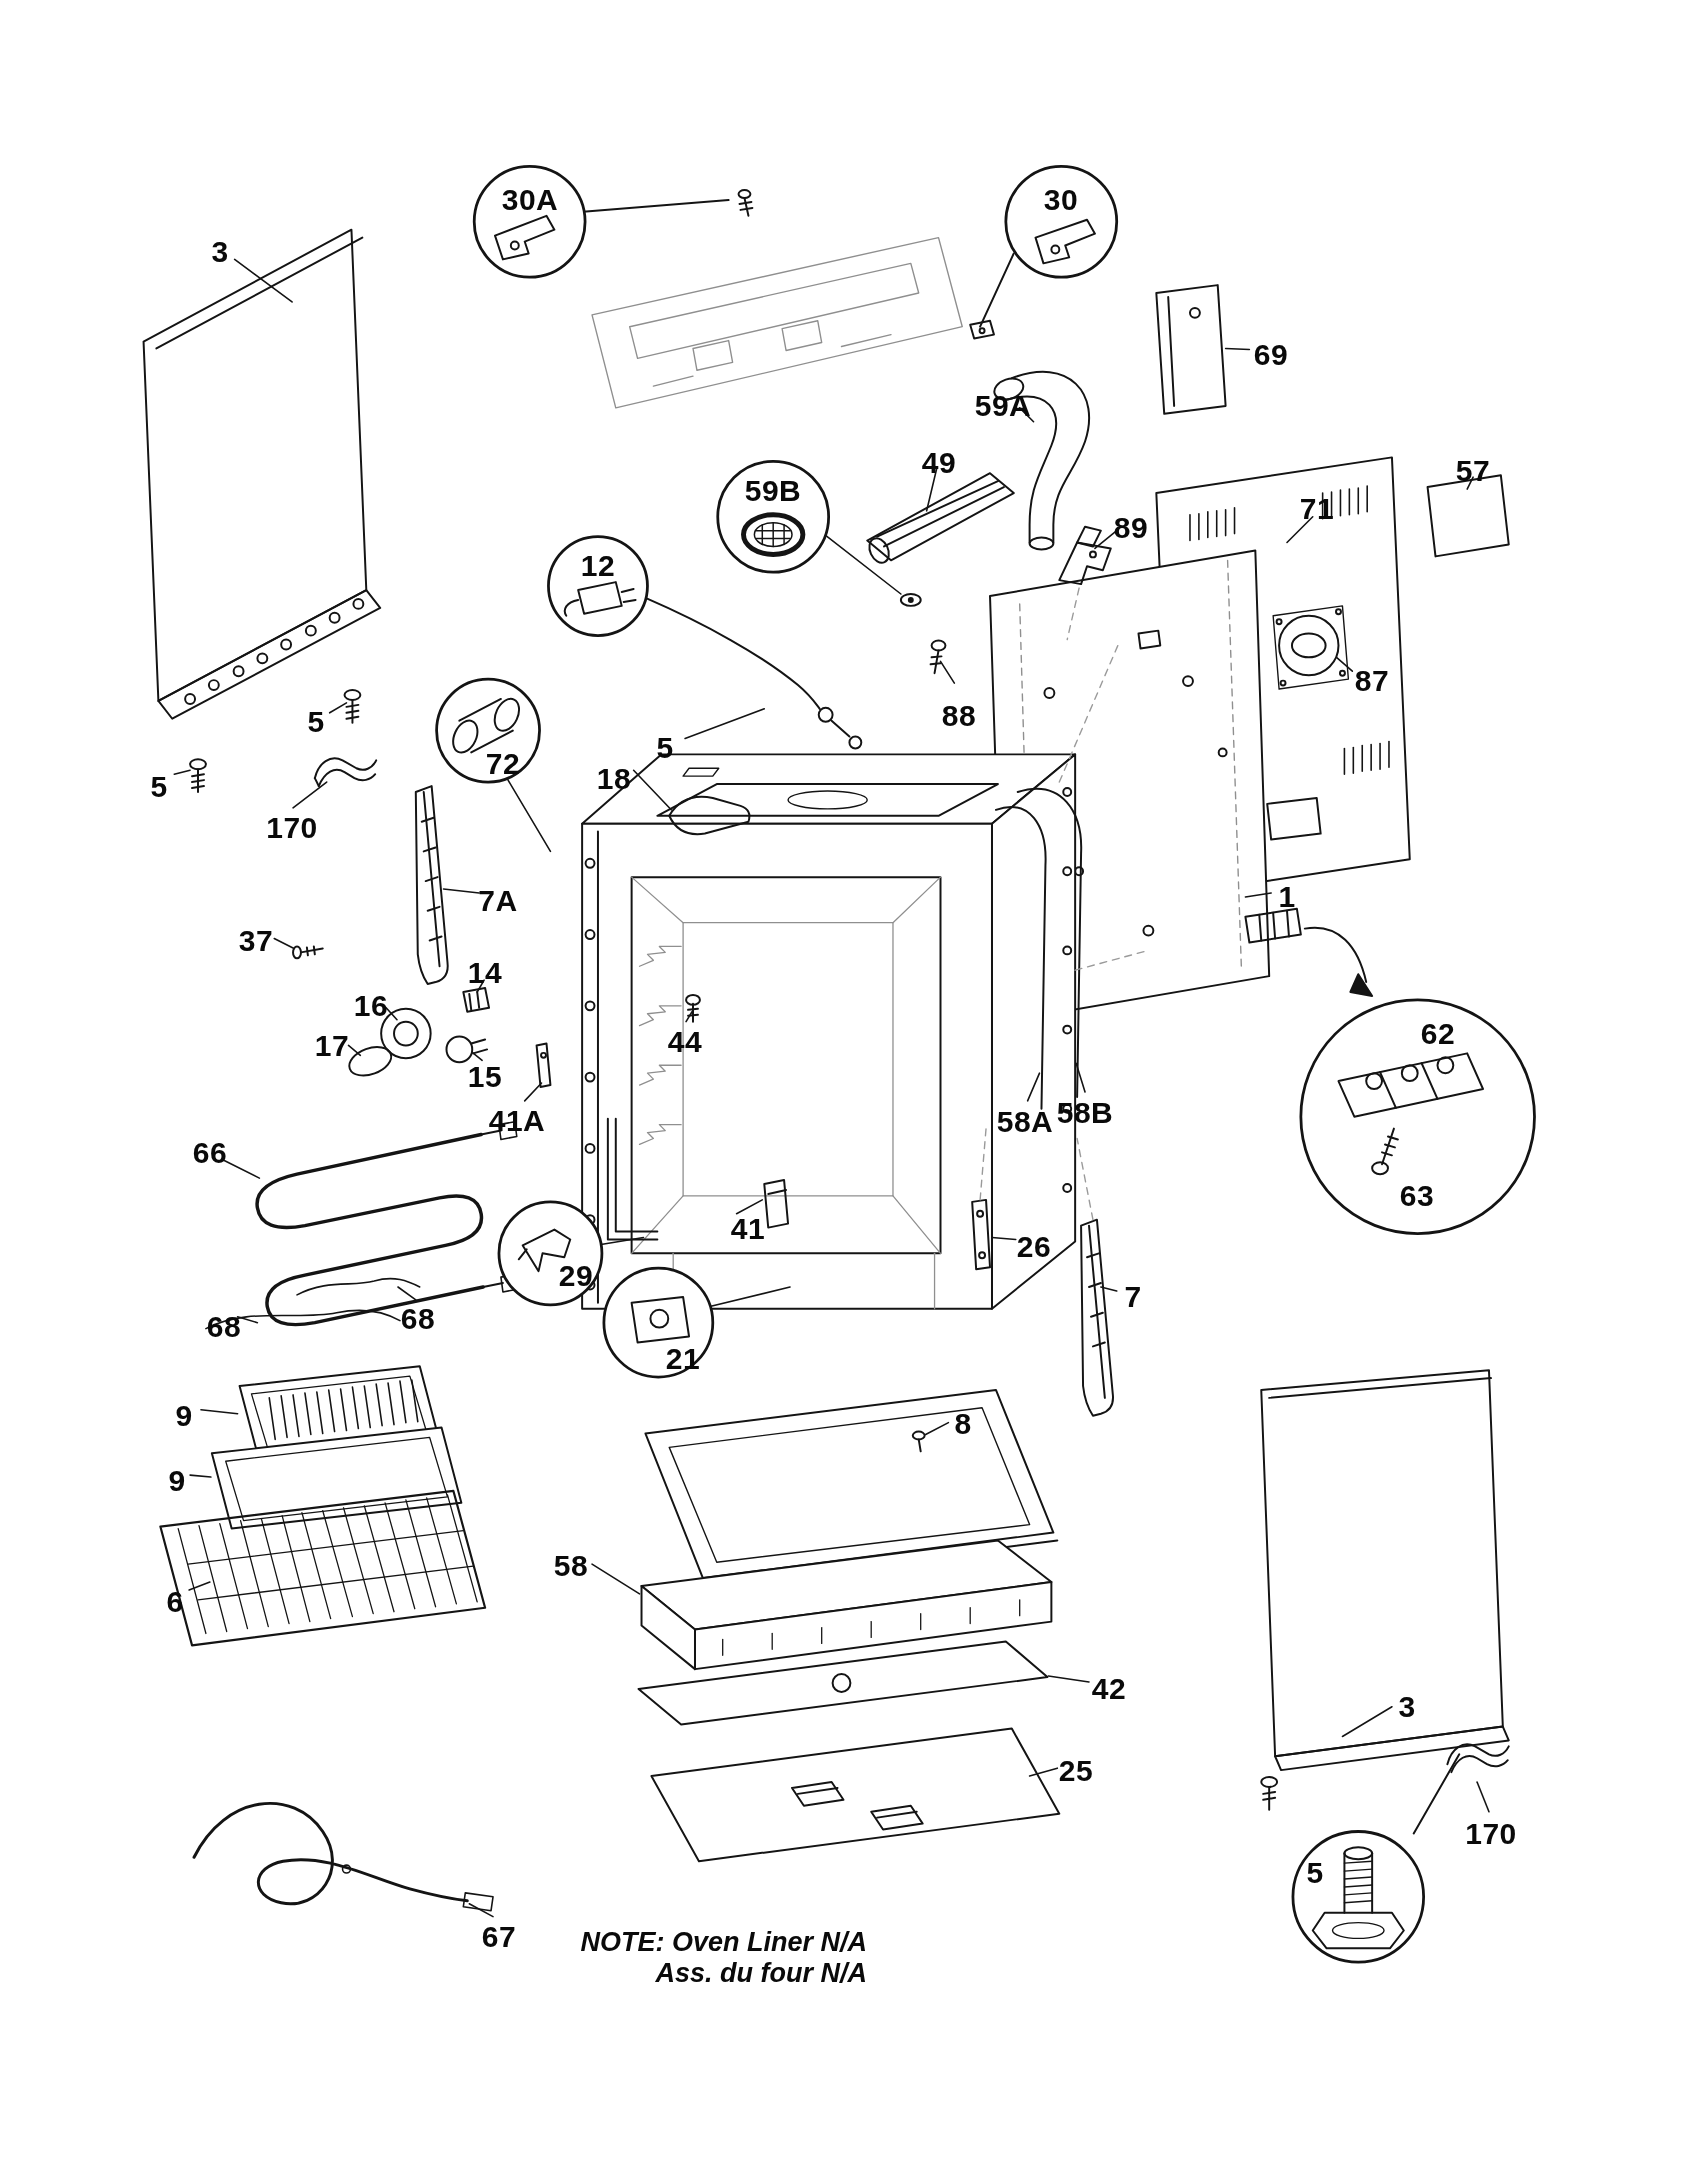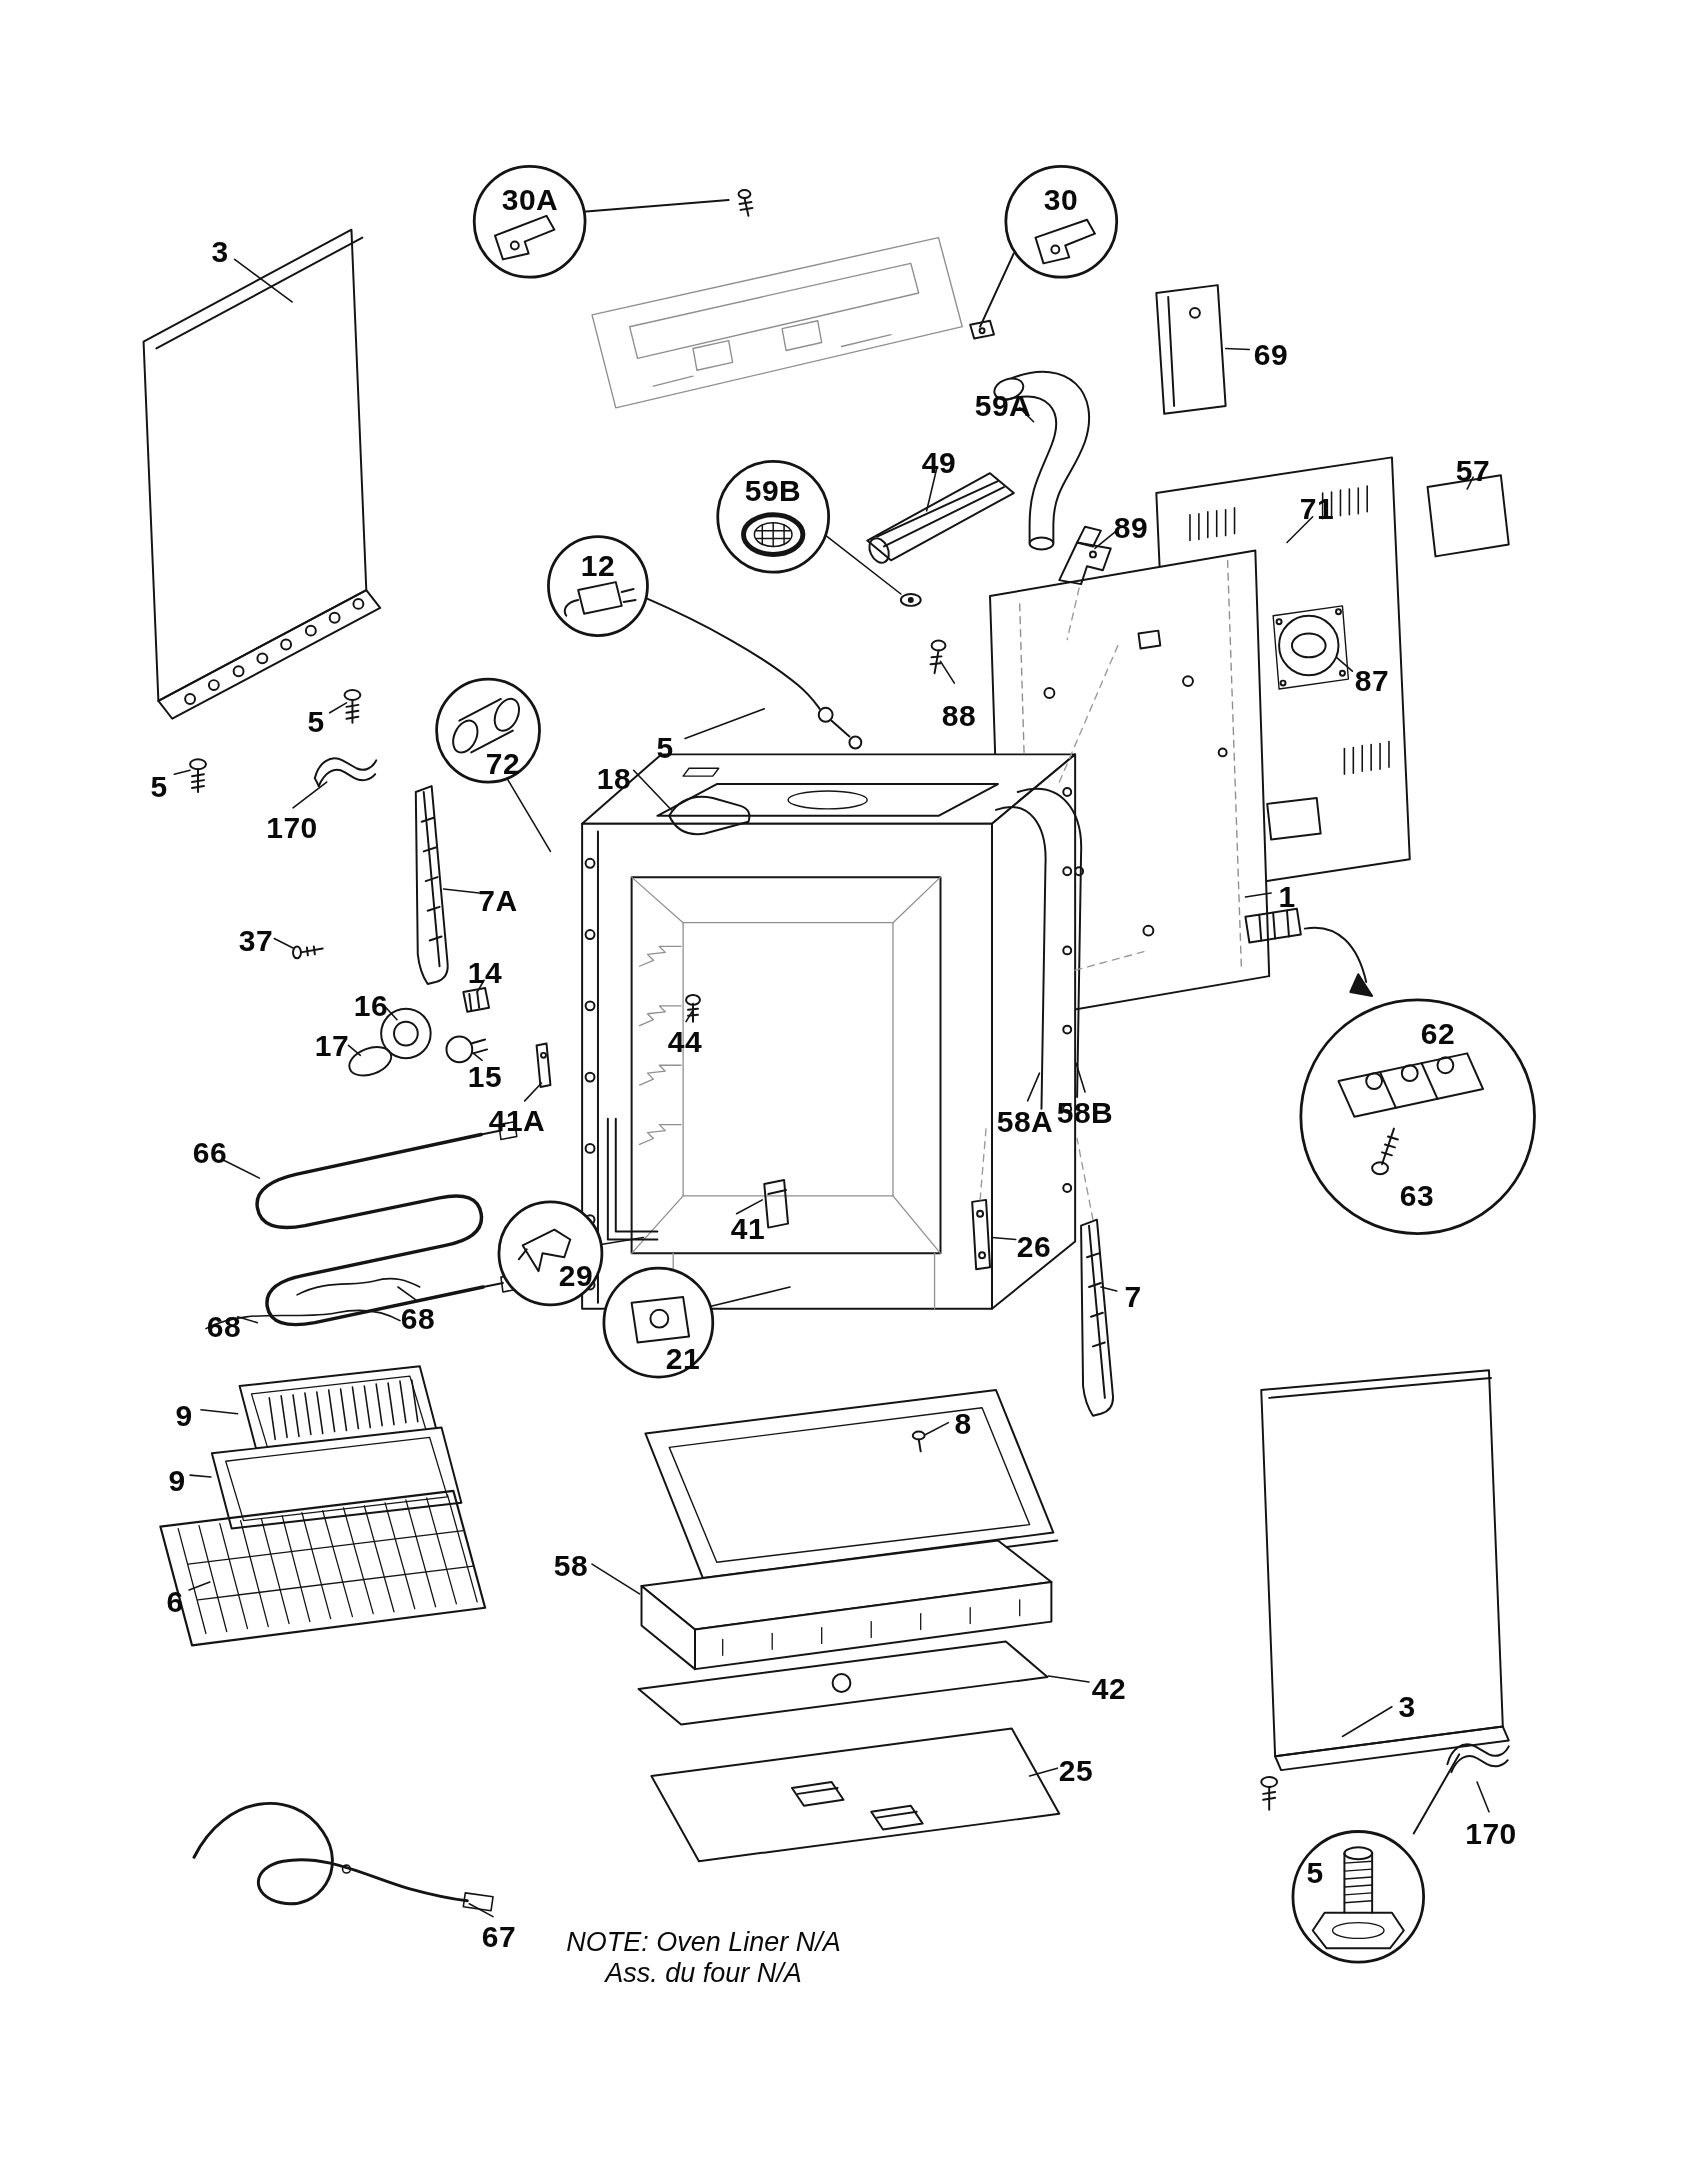--- a/index.html
+++ b/index.html
@@ -1,21 +1,21 @@
 <!DOCTYPE html>
 <html><head>
 <meta charset="utf-8">
 <style>
   html,body{margin:0;padding:0;background:#fff;}
   .stage{position:relative;width:1683px;height:2178px;background:#fff;overflow:hidden;
          font-family:"Liberation Sans",sans-serif;}
   .stage svg{position:absolute;left:0;top:0;}
   .part-label{position:absolute;transform:translate(-50%,-50%);font-weight:bold;font-size:30px;
               color:#0a0a0a;white-space:nowrap;letter-spacing:0.5px;margin-top:6px;}
-  .note{position:absolute;left:540px;top:1927px;width:327px;text-align:center;font-weight:normal;
+  .note{position:absolute;left:540px;top:1927px;width:327px;text-align:right;font-weight:bold;
         font-style:italic;font-size:27px;color:#0a0a0a;line-height:1.15;}
 </style>
 </head>
 <body>
 
 <div class="stage">
 
 <svg viewBox="0 0 1700 2200" width="1683" height="2178">
 <g fill="none" stroke="#141414" stroke-width="2" stroke-linejoin="round" stroke-linecap="round">
 

